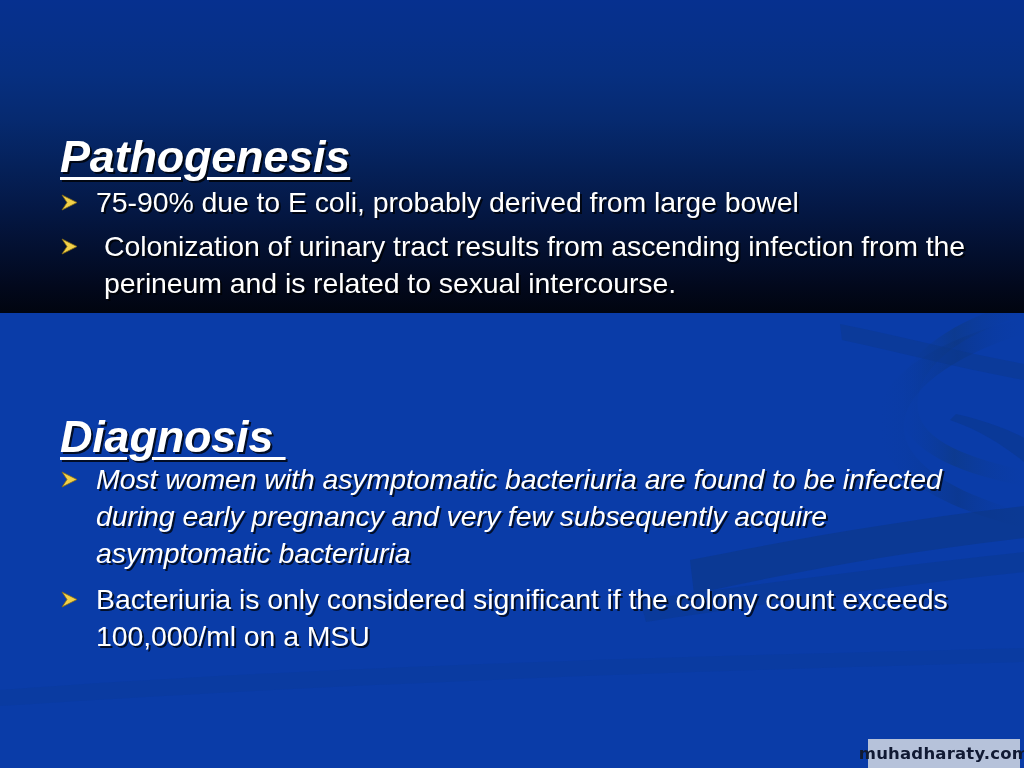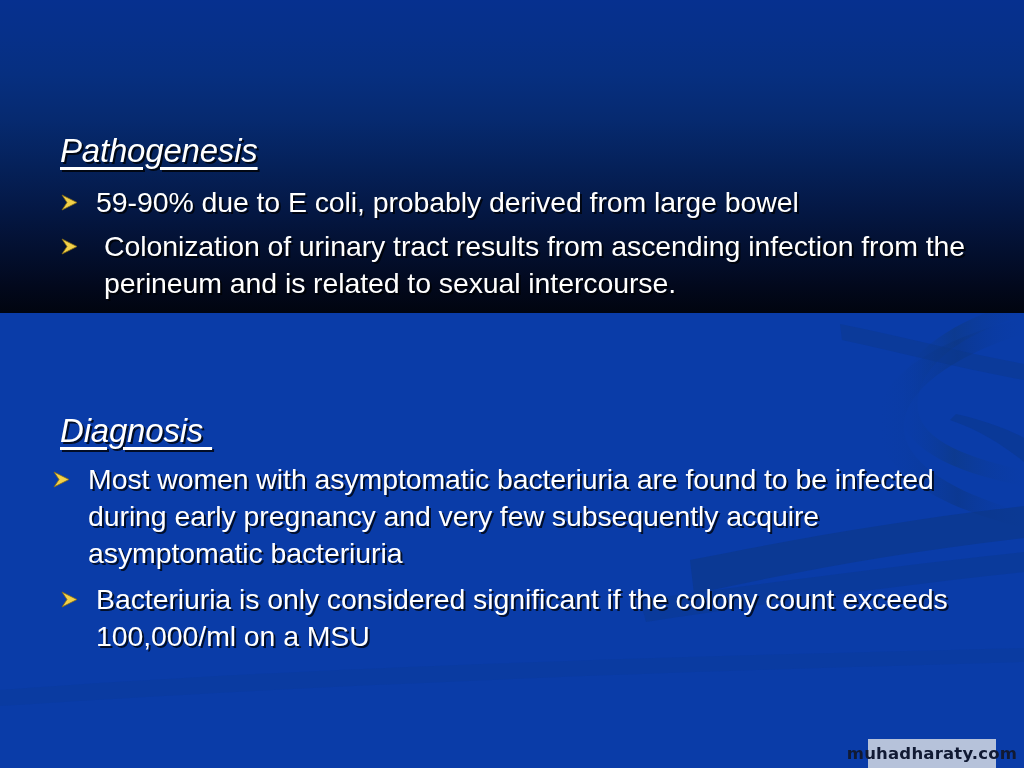--- a/index.html
+++ b/index.html
@@ -55,23 +55,23 @@
   .content {
     position: absolute;
     left: 0; top: 0;
     width: 1024px; height: 768px;
     z-index: 5;
   }
 
   .heading {
     position: absolute;
     color: #ffffff;
-    font-weight: normal;
+    font-weight: bold;
     font-style: italic;
-    font-size: 33px;
+    font-size: 45px;
     line-height: 1.0;
     letter-spacing: -0.2px;
     text-decoration: underline;
     text-underline-offset: 5px;
     text-decoration-thickness: 2.5px;
     text-shadow: 2px 2px 0 rgba(0,0,0,0.78);
     white-space: pre;
   }
   #heading-pathogenesis { left: 60px; top: 134px; }
   #heading-diagnosis    { left: 60px; top: 414px; }
@@ -98,29 +98,29 @@
     line-height: 37px;
     letter-spacing: -0.1px;
     text-shadow: 2px 2px 0 rgba(0,0,0,0.75);
     max-width: 880px;
     white-space: pre-wrap;
   }
 
   
   #bullet-0 { left: 58px; top: 184px; }
   #bullet-1 { left: 58px; top: 228px; gap: 8px; }
-  #bullet-2 { left: 50px; top: 461px; }
+  #bullet-2 { left: 58px; top: 461px; font-style: italic; }
   #bullet-3 { left: 58px; top: 581px; justify-content: space-between; }
 
   
   .watermark {
     position: absolute;
     left: 868px;
     top: 739px;
-    width: 128px;
+    width: 152px;
     height: 29px;
     background: #b6c2da;
     z-index: 9;
     display: flex;
     align-items: center;
     justify-content: center;
   }
   .watermark-text {
     color: #111a33;
     font-size: 16.5px;
@@ -165,21 +165,21 @@
 
     <div class="heading" id="heading-pathogenesis">Pathogenesis</div>
 
     <div class="bullet-row" id="bullet-0">
       <span class="bullet-marker">
         <svg width="20" height="18" viewBox="0 0 20 18" aria-hidden="true">
           <path d="M2,1 L17,8.5 L2,16 L7,8.5 Z" fill="#f2d14a"></path>
           <path d="M2,1 L17,8.5 L2,16 L7,8.5 Z" fill="none" stroke="#8a6f12" stroke-width="0.8"></path>
         </svg>
       </span>
-      <span class="bullet-text">59-90% due to E coli, probably derived from large bowel</span>
+      <span class="bullet-text">75-90% due to E coli, probably derived from large bowel</span>
     </div>
 
     <div class="bullet-row" id="bullet-1">
       <span class="bullet-marker">
         <svg width="20" height="18" viewBox="0 0 20 18" aria-hidden="true">
           <path d="M2,1 L17,8.5 L2,16 L7,8.5 Z" fill="#f2d14a"></path>
           <path d="M2,1 L17,8.5 L2,16 L7,8.5 Z" fill="none" stroke="#8a6f12" stroke-width="0.8"></path>
         </svg>
       </span>
       <span class="bullet-text">Colonization of urinary tract results from ascending infection from the perineum and is related to sexual intercourse.</span>

